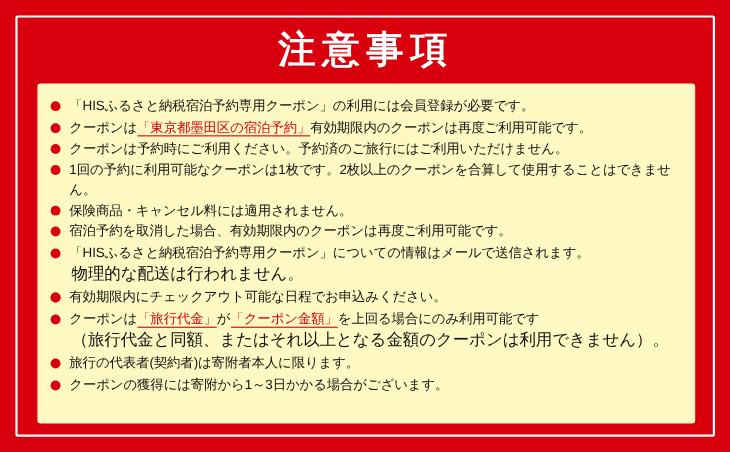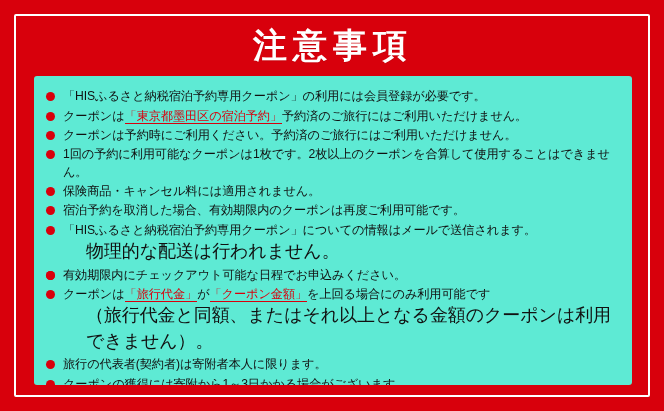--- a/index.html
+++ b/index.html
@@ -36,21 +36,21 @@
     text-align: center;
     font-weight: bold;
     font-size: 34px;
     letter-spacing: 6px;
     margin: 6px 0 2px 0;
     line-height: 1.1;
     text-shadow: 0 1px 0 rgba(0,0,0,0.08);
   }
   .note-box {
     margin-top: 10px;
-    background: #5eead4;
+    background: #fef9c3;
     border-radius: 3px;
     flex: 1;
     padding: 12px 14px 10px 12px;
     overflow: hidden;
   }
   ul.notes {
     list-style: none;
     margin: 0;
     padding: 0;
   }
@@ -69,41 +69,40 @@
     top: 4px;
     width: 9px;
     height: 9px;
     background: #d8000c;
     border-radius: 50%;
     display: block;
   }
   .line-sub {
     display: block;
     padding-left: 2px;
-    font-size: 18px;
+    font-size: 15px;
     line-height: 1.42;
     letter-spacing: -0.1px;
-    margin-left: 21px;
   }
   .hl {
     color: #d8000c;
     border-bottom: 1px solid #d8000c;
     font-family: Liberation Serif, serif;
   }
 </style>
 </head>
 <body>
 
 <div class="poster">
   <div class="inner-frame">
     <div class="title">注意事項</div>
     <div class="note-box">
       <ul class="notes">
           <li><span class="bullet"></span><span><span>「HISふるさと納税宿泊予約専用クーポン」の利用には会員登録が必要です。</span></span></li>
-          <li><span class="bullet"></span><span><span>クーポンは</span><span class="hl">「東京都墨田区の宿泊予約」</span><span>予約済のご旅行にはご利用いただけません。</span></span></li>
+          <li><span class="bullet"></span><span><span>クーポンは</span><span class="hl">「東京都墨田区の宿泊予約」</span><span>有効期限内のクーポンは再度ご利用可能です。</span></span></li>
           <li><span class="bullet"></span><span><span>クーポンは予約時にご利用ください。予約済のご旅行にはご利用いただけません。</span></span></li>
           <li><span class="bullet"></span><span><span>1回の予約に利用可能なクーポンは1枚です。2枚以上のクーポンを合算して使用することはできません。</span></span></li>
           <li><span class="bullet"></span><span><span>保険商品・キャンセル料には適用されません。</span></span></li>
           <li><span class="bullet"></span><span><span>宿泊予約を取消した場合、有効期限内のクーポンは再度ご利用可能です。</span></span></li>
           <li><span class="bullet"></span><span><span>「HISふるさと納税宿泊予約専用クーポン」についての情報はメールで送信されます。</span></span><span class="line-sub">物理的な配送は行われません。</span></li>
           <li><span class="bullet"></span></li>
           <li><span class="bullet"></span><span><span>有効期限内にチェックアウト可能な日程でお申込みください。</span></span></li>
           <li><span class="bullet"></span><span><span>クーポンは</span><span class="hl">「旅行代金」</span><span>が</span><span class="hl">「クーポン金額」</span><span>を上回る場合にのみ利用可能です</span></span><span class="line-sub">（旅行代金と同額、またはそれ以上となる金額のクーポンは利用できません）。</span></li>
           <li><span class="bullet"></span><span><span>旅行の代表者(契約者)は寄附者本人に限ります。</span></span></li>
           <li><span class="bullet"></span><span><span>クーポンの獲得には寄附から1～3日かかる場合がございます。</span></span></li>

